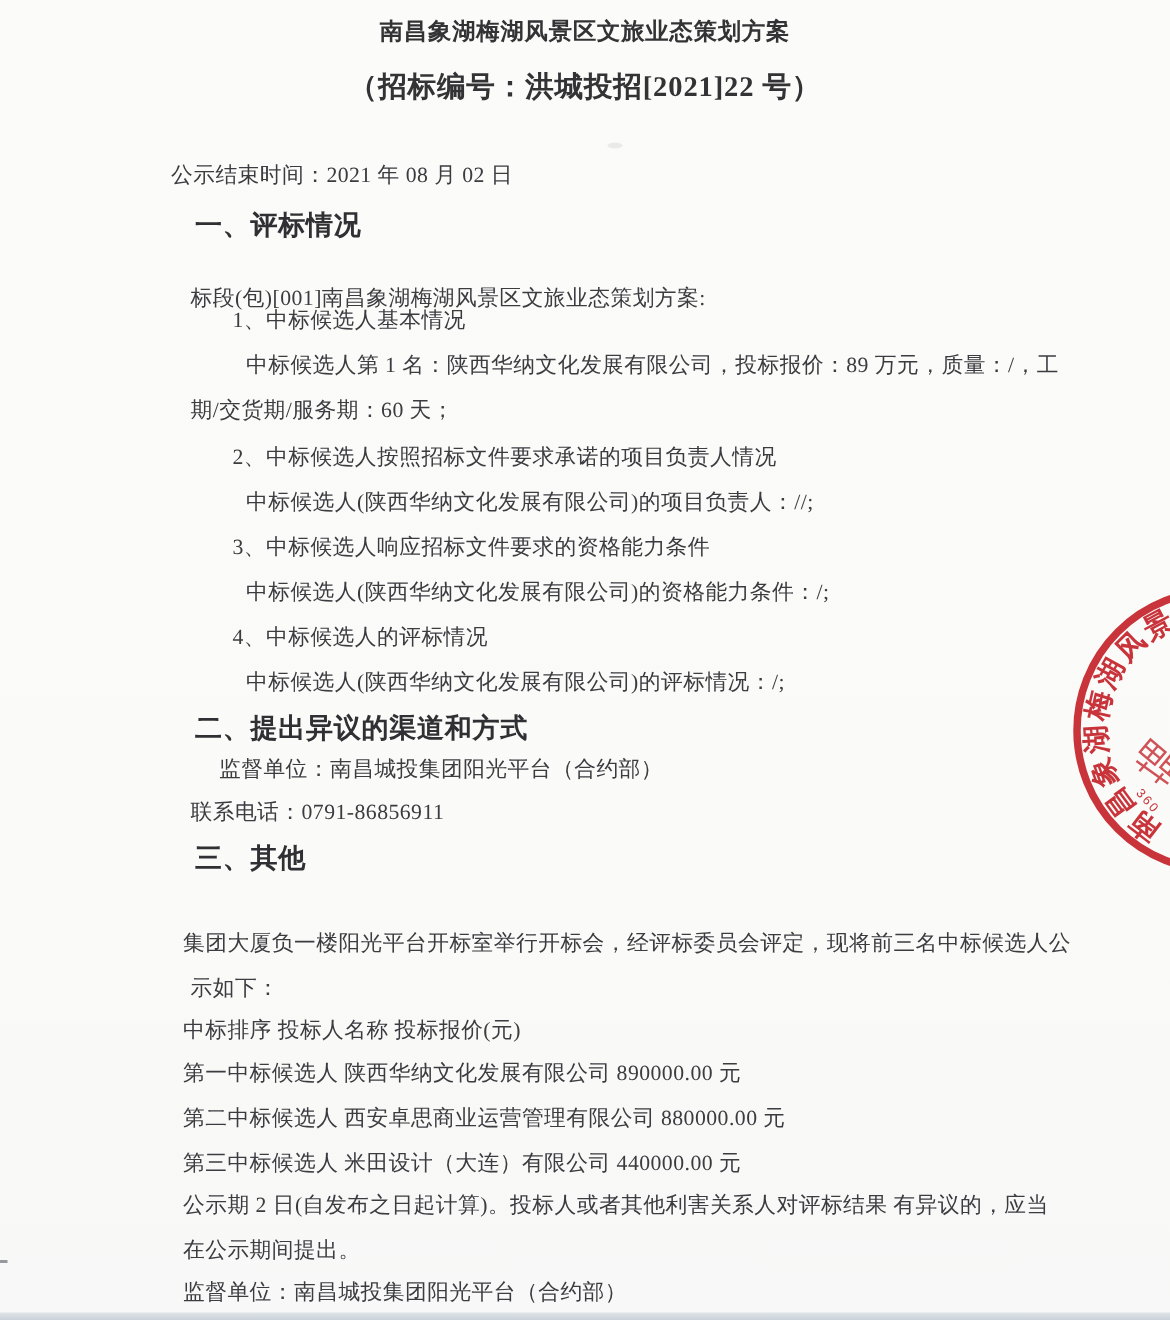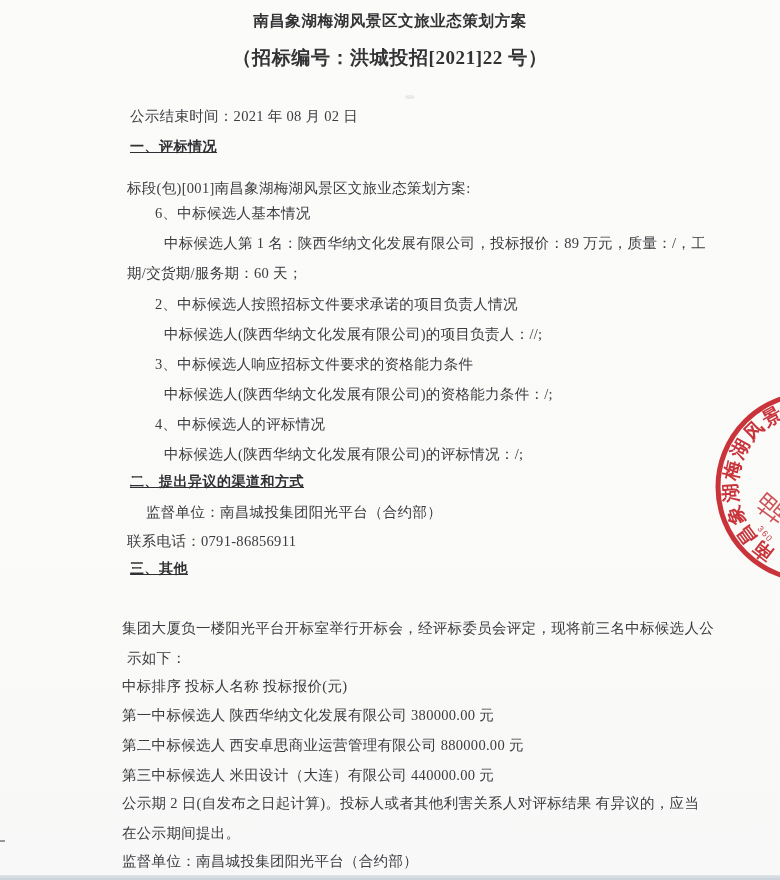--- a/index.html
+++ b/index.html
@@ -23,21 +23,21 @@
     color:#3b3b40;
   }
   .title{
     left:0;width:100%;text-align:center;
     font-weight:bold;color:#333336;
     font-size:15.5px;letter-spacing:.6px;
   }
   .subtitle{font-size:19px;}
   .heading{
     font-weight:bold;color:#303034;
-    font-size:14px;letter-spacing:.5px;text-decoration:underline;
+    font-size:18px;letter-spacing:.5px;
   }
   .stamp{
     position:absolute;left:711px;top:387px;width:200px;height:200px;
     filter:blur(.3px);opacity:.92;
     pointer-events:none;
   }
   .edge-strip{
     position:absolute;left:0;bottom:0;width:100%;height:5px;
     background:linear-gradient(180deg,#dfe4e8,#c9d1d9);
   }
@@ -51,26 +51,26 @@
   }
 </style>
 </head>
 <body>
 
 <div class="page">
 
   <div class="line title" style="top:11px">南昌象湖梅湖风景区文旅业态策划方案</div>
   <div class="line title subtitle" style="top:45px">（招标编号：洪城投招[2021]22 号）</div>
 
-  <div class="line" style="top:107px;left:130px">公示结束时间：2021 年 08 月 02 日</div>
+  <div class="line" style="top:107px;left:114px">公示结束时间：2021 年 08 月 02 日</div>
 
   <div class="line heading" style="top:138px;left:130px">一、评标情况</div>
-  <div class="line" style="top:179px;left:127px">标段(包)[001]南昌象湖梅湖风景区文旅业态策划方案:</div>
+  <div class="line" style="top:189px;left:127px">标段(包)[001]南昌象湖梅湖风景区文旅业态策划方案:</div>
 
-  <div class="line" style="top:204px;left:155px">6、中标候选人基本情况</div>
+  <div class="line" style="top:204px;left:155px">1、中标候选人基本情况</div>
   <div class="line" style="top:234px;left:164px">中标候选人第 1 名：陕西华纳文化发展有限公司，投标报价：89 万元，质量：/，工</div>
   <div class="line" style="top:264px;left:127px">期/交货期/服务期：60 天；</div>
 
   <div class="line" style="top:295px;left:155px">2、中标候选人按照招标文件要求承诺的项目负责人情况</div>
   <div class="line" style="top:325px;left:164px">中标候选人(陕西华纳文化发展有限公司)的项目负责人：//;</div>
 
   <div class="line" style="top:355px;left:155px">3、中标候选人响应招标文件要求的资格能力条件</div>
   <div class="line" style="top:385px;left:164px">中标候选人(陕西华纳文化发展有限公司)的资格能力条件：/;</div>
 
   <div class="line" style="top:415px;left:155px">4、中标候选人的评标情况</div>
@@ -78,21 +78,21 @@
 
   <div class="line" style="top:445px;left:164px">中标候选人(陕西华纳文化发展有限公司)的评标情况：/;</div>
   <div class="line" style="top:503px;left:146px">监督单位：南昌城投集团阳光平台（合约部）</div>
   <div class="line" style="top:532px;left:127px">联系电话：0791-86856911</div>
 
   <div class="line heading" style="top:560px;left:130px">三、其他</div>
   <div class="line" style="top:619px;left:122px">集团大厦负一楼阳光平台开标室举行开标会，经评标委员会评定，现将前三名中标候选人公</div>
   <div class="line" style="top:649px;left:127px">示如下：</div>
 
   <div class="line" style="top:677px;left:122px">中标排序 投标人名称 投标报价(元)</div>
-  <div class="line" style="top:706px;left:122px">第一中标候选人 陕西华纳文化发展有限公司 380000.00 元</div>
+  <div class="line" style="top:706px;left:122px">第一中标候选人 陕西华纳文化发展有限公司 890000.00 元</div>
   <div class="line" style="top:736px;left:122px">第二中标候选人 西安卓思商业运营管理有限公司 880000.00 元</div>
   <div class="line" style="top:766px;left:122px">第三中标候选人 米田设计（大连）有限公司 440000.00 元</div>
 
   <div class="line" style="top:794px;left:122px">公示期 2 日(自发布之日起计算)。投标人或者其他利害关系人对评标结果 有异议的，应当</div>
   <div class="line" style="top:824px;left:122px">在公示期间提出。</div>
   <div class="line" style="top:852px;left:122px">监督单位：南昌城投集团阳光平台（合约部）</div>
 
   <svg class="stamp" viewBox="-100 -100 200 200" xmlns="http://www.w3.org/2000/svg">
     <defs>
       <path id="arcL" d="M 0 74 A 74 74 0 0 1 0 -74" fill="none"></path>

